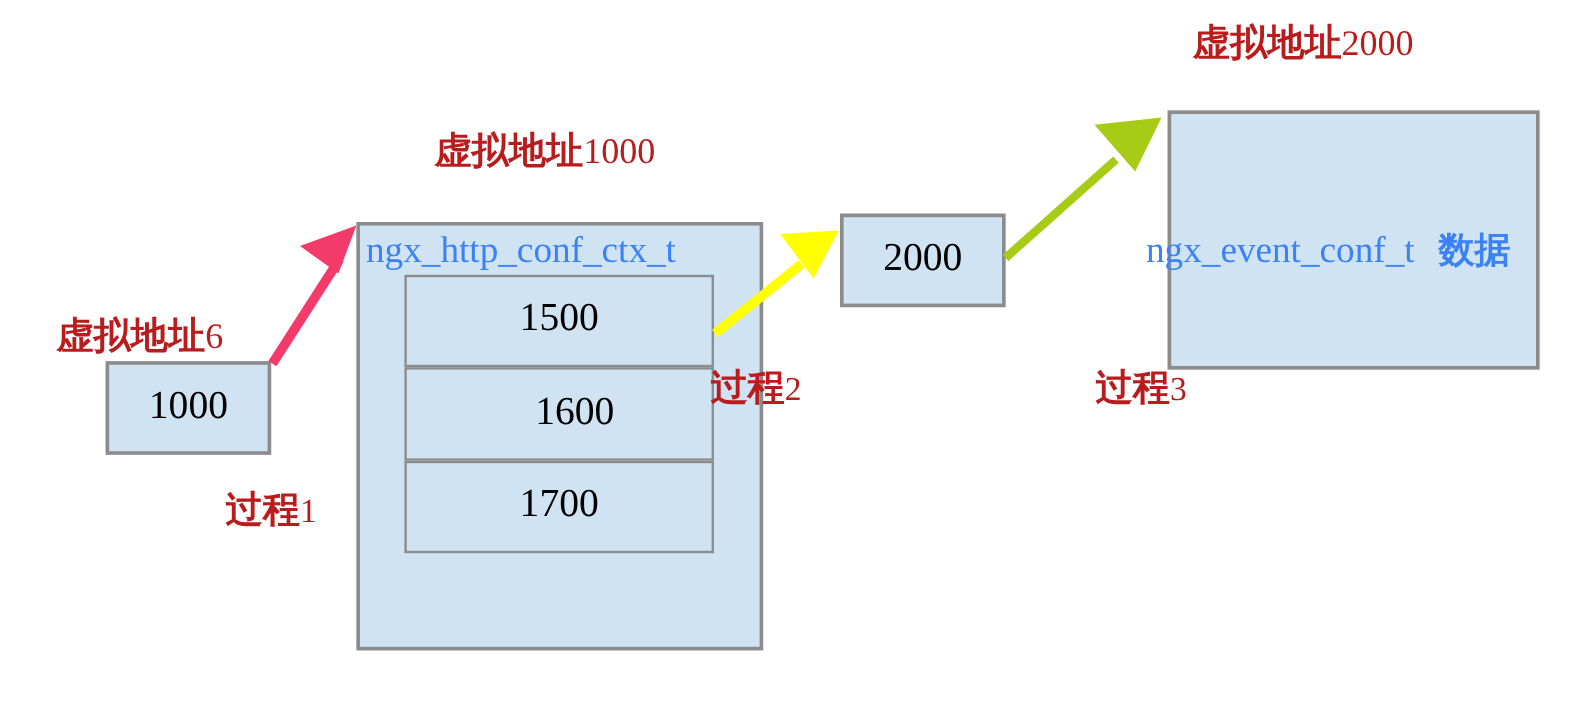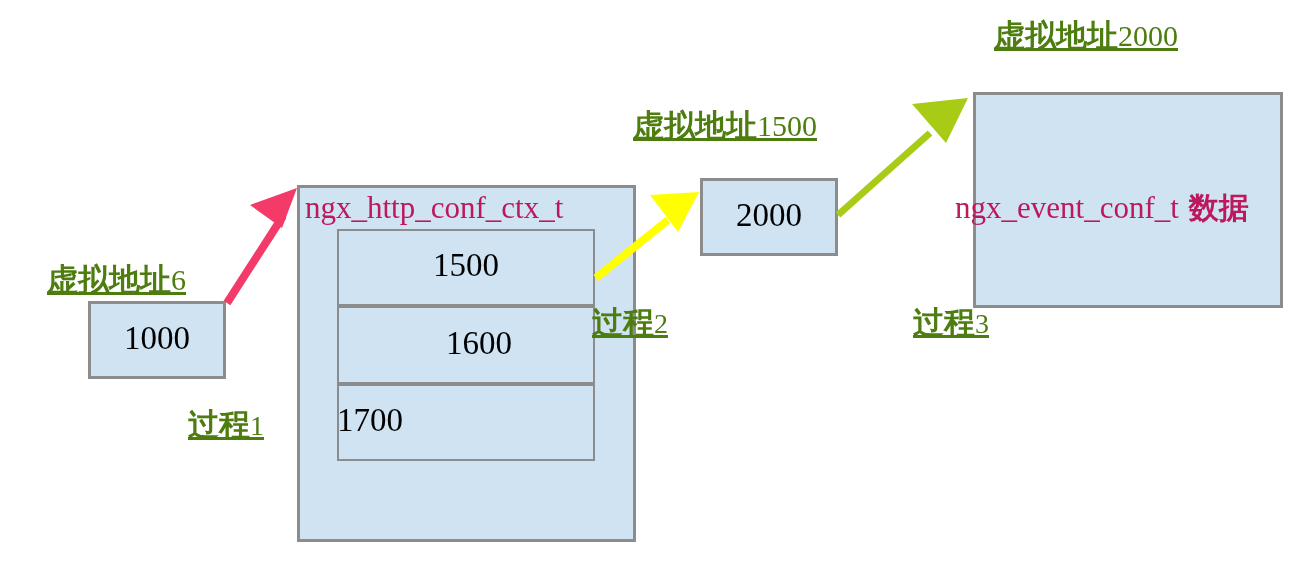--- a/index.html
+++ b/index.html
@@ -26,23 +26,22 @@
   }
   .inner-box {
     position: absolute;
     box-sizing: border-box;
     background: #cfe3f2;
     border: 2px solid #8c8c8c;
   }
   .label {
     position: absolute;
     white-space: nowrap;
-    color: #4d7c0f;
+    color: #b91c1c;
     font-family: "Liberation Serif", "DejaVu Serif", serif;
-    text-decoration: underline;
   }
   
   .cjk {
     font-family: "DejaVu Sans", "Liberation Sans", sans-serif;
     font-weight: bold;
   }
   .num {
     font-family: "Liberation Serif", "DejaVu Serif", serif;
     font-weight: normal;
   }
@@ -60,21 +59,21 @@
     position: absolute;
     white-space: nowrap;
     font-size: 33px;
     color: #000000;
     font-family: "Liberation Serif", "DejaVu Serif", serif;
   }
   .struct-name {
     position: absolute;
     white-space: nowrap;
     font-size: 31px;
-    color: #be185d;
+    color: #3b82f6;
     font-family: "Liberation Serif", "DejaVu Serif", serif;
   }
   .struct-name .cjk { font-size: 30px; }
   svg.arrows {
     position: absolute;
     left: 0;
     top: 0;
     width: 1310px;
     height: 584px;
     pointer-events: none;
@@ -82,49 +81,49 @@
 </style>
 </head>
 <body>
 
 <div id="canvas">
 
   <div class="label addr-label" style="left:994px; top:20px;">
     <span class="cjk">虚拟地址</span><span class="num">2000</span>
   </div>
 
+  <div class="label addr-label" style="left:362px; top:110px;">
+    <span class="cjk">虚拟地址</span><span class="num">1000</span>
+  </div>
 
-  <div class="label addr-label" style="left:633px; top:110px;">
-    <span class="cjk">虚拟地址</span><span class="num">1500</span>
-  </div>
 
   <div class="label addr-label" style="left:47px; top:264px;">
     <span class="cjk">虚拟地址</span><span class="num">6</span>
   </div>
 
   <div class="box" style="left:88px; top:301px; width:138px; height:78px;"></div>
   <div class="box-value" style="left:88px; top:320px; width:138px; text-align:center;">1000</div>
 
   <div class="box" style="left:297px; top:185px; width:339px; height:357px;"></div>
   <div class="struct-name" style="left:305px; top:190px;">ngx_http_conf_ctx_t</div>
 
   <div class="inner-box" style="left:337px; top:229px; width:258px; height:77px;"></div>
   <div class="box-value" style="left:337px; top:247px; width:258px; text-align:center;">1500</div>
 
   <div class="inner-box" style="left:337px; top:306px; width:258px; height:78px;"></div>
   <div class="box-value" style="left:337px; top:325px; width:284px; text-align:center;">1600</div>
 
   <div class="inner-box" style="left:337px; top:384px; width:258px; height:77px;"></div>
-  <div class="box-value" style="left:337px; top:402px; width:258px; ">1700</div>
+  <div class="box-value" style="left:337px; top:402px; width:258px; text-align:center;">1700</div>
 
   <div class="box" style="left:700px; top:178px; width:138px; height:78px;"></div>
   <div class="box-value" style="left:700px; top:197px; width:138px; text-align:center;">2000</div>
 
   <div class="box" style="left:973px; top:92px; width:310px; height:216px;"></div>
-  <div class="struct-name" style="left:955px; top:188px;"><span>ngx_event_conf_t</span><span class="cjk" style="margin-left:10px;">数据</span></div>
+  <div class="struct-name" style="left:955px; top:188px;"><span>ngx_event_conf_t</span><span class="cjk" style="margin-left:20px;">数据</span></div>
 
   <div class="label proc-label" style="left:188px; top:409px;text-align:right;">
     <span class="cjk">过程</span><span class="num">1</span>
   </div>
 
   <div class="label proc-label" style="left:592px; top:307px;">
     <span class="cjk">过程</span><span class="num">2</span>
   </div>
 
   <div class="label proc-label" style="left:913px; top:307px;">

